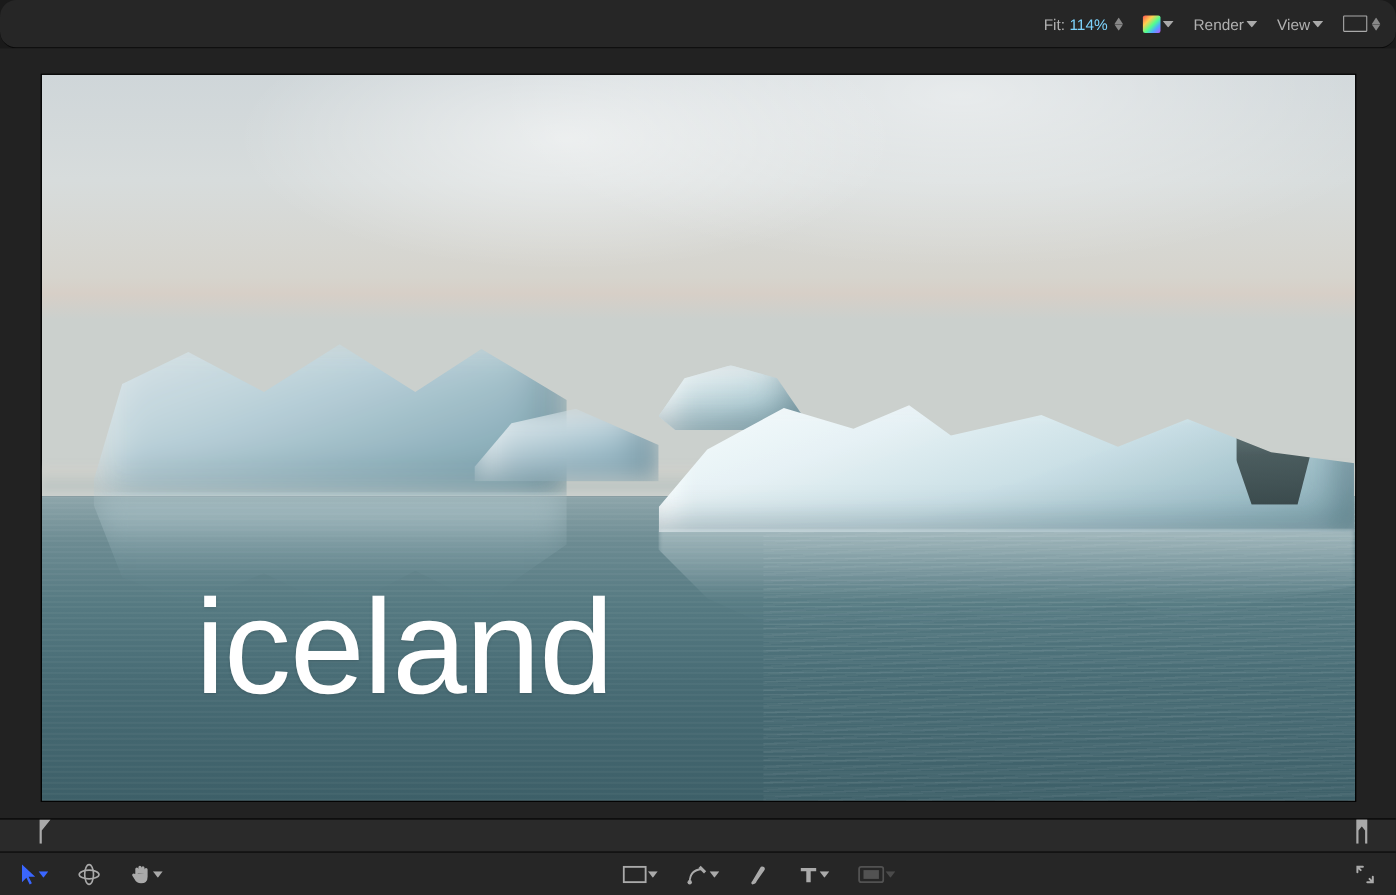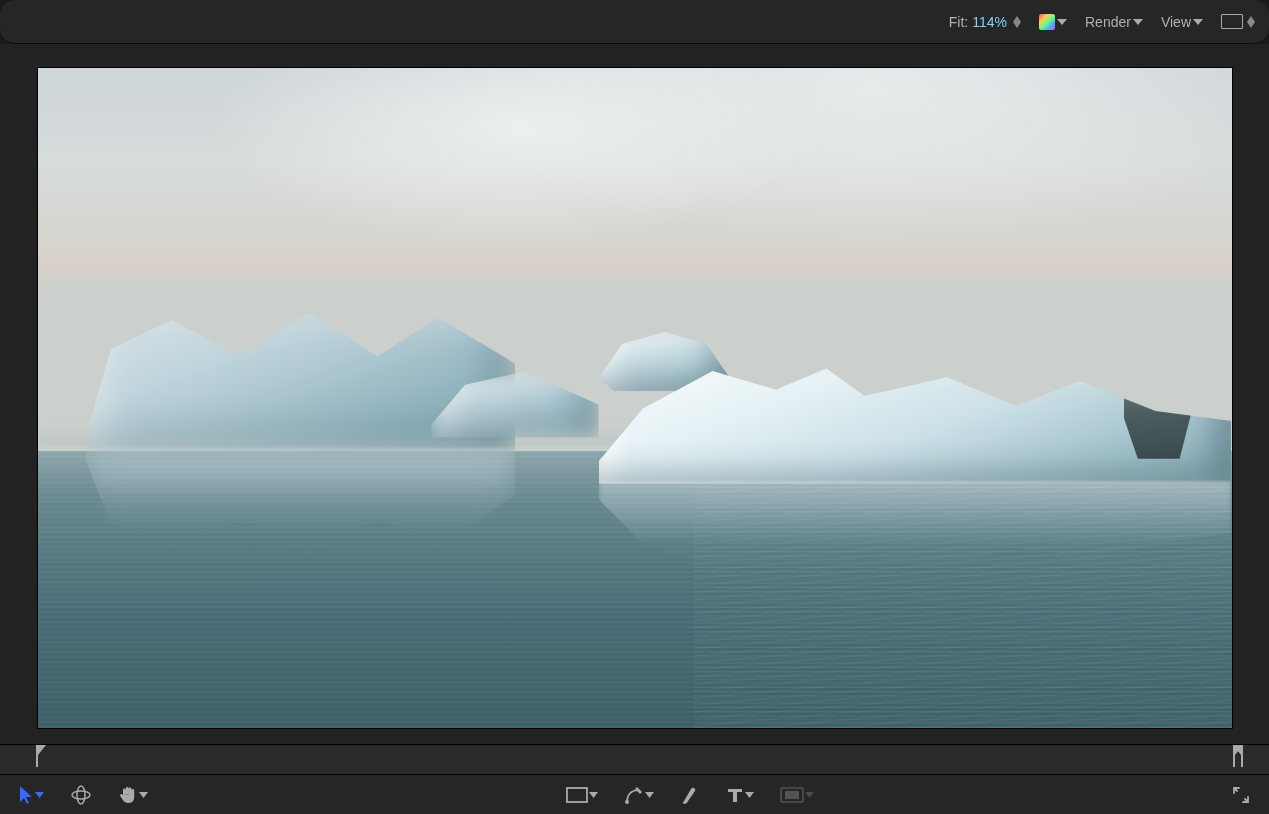--- a/index.html
+++ b/index.html
@@ -233,20 +233,21 @@
   <div class="canvas">
     <div class="sky"></div>
     <div class="horizon-distant"></div>
     <div class="water"></div>
     <div class="berg-left-blur iceberg"></div>
     <div class="berg-left-blur-2 iceberg"></div>
     <div class="reflection-left"></div>
     <div class="berg-peak iceberg"></div>
     <div class="berg-main iceberg"></div>
     <div class="reflection-main"></div>
+    <div class="title-text">iceland</div>
   </div>
 </div>
 
 <div class="timeline-strip">
   <div class="marker-start">
     <svg width="14" height="22">
         <path d="M2 0 H4 V22 H2 Z M4 0 H12 L4 10 Z" fill="#aaa"></path>
       </svg>
   </div>
   <div class="marker-end">

